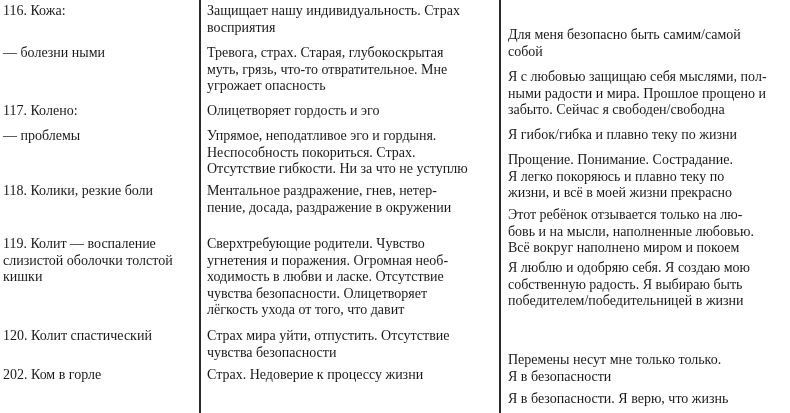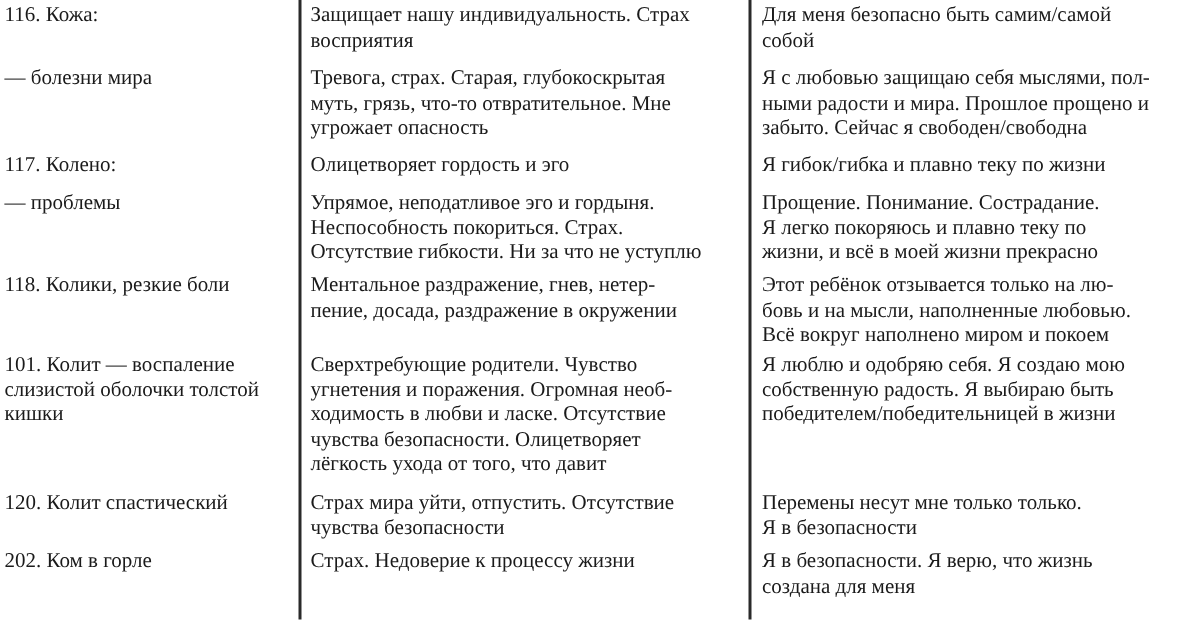--- a/index.html
+++ b/index.html
@@ -6,38 +6,38 @@
   body { width: 790px; height: 413px; overflow: hidden; position: relative;
          font-family: "Liberation Serif", "DejaVu Serif", serif; color: #1a1a1a; }
   .page { position: absolute; left: 0; top: 0; width: 790px; height: 413px; }
   .vline { position: absolute; top: 0; width: 2px; height: 413px; background: #2a2a2a; }
   .vline.l1 { left: 199px; }
   .vline.l2 { left: 499px; }
   .row { position: absolute; left: 0; width: 790px; }
   .cell { position: absolute; top: 0; font-size: 14px; line-height: 16.6px; white-space: pre-line; }
   .c1 { left: 3px; width: 194px; }
   .c2 { left: 207px; width: 290px; }
-  .c3 { left: 508px; width: 280px; }
+  .c3 { left: 508px; width: 280px; margin-top: 24px; }
 </style>
 </head>
 <body>
 
 <div class="page">
   <div class="vline l1"></div>
   <div class="vline l2"></div>
 
   <div class="row" style="top: 3px;">
     <div class="cell c1">116. Кожа:</div>
     <div class="cell c2">Защищает нашу индивидуальность. Страх
 восприятия</div>
     <div class="cell c3">Для меня безопасно быть самим/самой
 собой</div>
   </div>
   <div class="row" style="top: 45px;">
-    <div class="cell c1">— болезни мира</div>
+    <div class="cell c1">— болезни ными</div>
     <div class="cell c2">Тревога, страх. Старая, глубокоскрытая
 муть, грязь, что-то отвратительное. Мне
 угрожает опасность</div>
     <div class="cell c3">Я с любовью защищаю себя мыслями, пол-
 ными радости и мира. Прошлое прощено и
 забыто. Сейчас я свободен/свободна</div>
   </div>
   <div class="row" style="top: 103px;">
     <div class="cell c1">117. Колено:</div>
     <div class="cell c2">Олицетворяет гордость и эго</div>
@@ -54,21 +54,21 @@
   </div>
   <div class="row" style="top: 183px;">
     <div class="cell c1">118. Колики, резкие боли</div>
     <div class="cell c2">Ментальное раздражение, гнев, нетер-
 пение, досада, раздражение в окружении</div>
     <div class="cell c3">Этот ребёнок отзывается только на лю-
 бовь и на мысли, наполненные любовью.
 Всё вокруг наполнено миром и покоем</div>
   </div>
   <div class="row" style="top: 236px;">
-    <div class="cell c1">101. Колит — воспаление
+    <div class="cell c1">119. Колит — воспаление
 слизистой оболочки толстой
 кишки</div>
     <div class="cell c2">Сверхтребующие родители. Чувство
 угнетения и поражения. Огромная необ-
 ходимость в любви и ласке. Отсутствие
 чувства безопасности. Олицетворяет
 лёгкость ухода от того, что давит</div>
     <div class="cell c3">Я люблю и одобряю себя. Я создаю мою
 собственную радость. Я выбираю быть
 победителем/победительницей в жизни</div>

